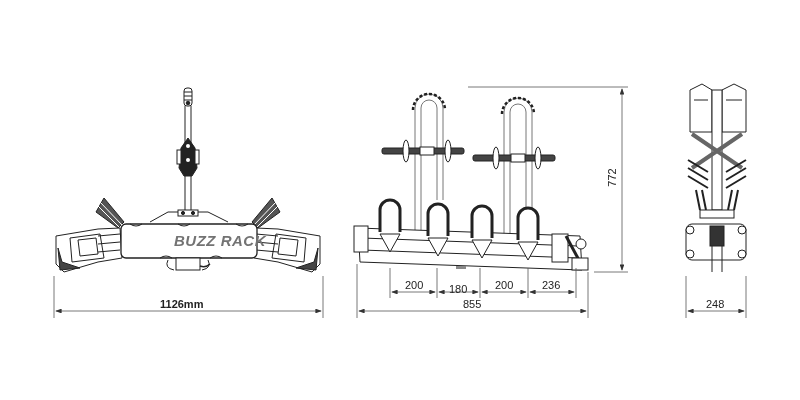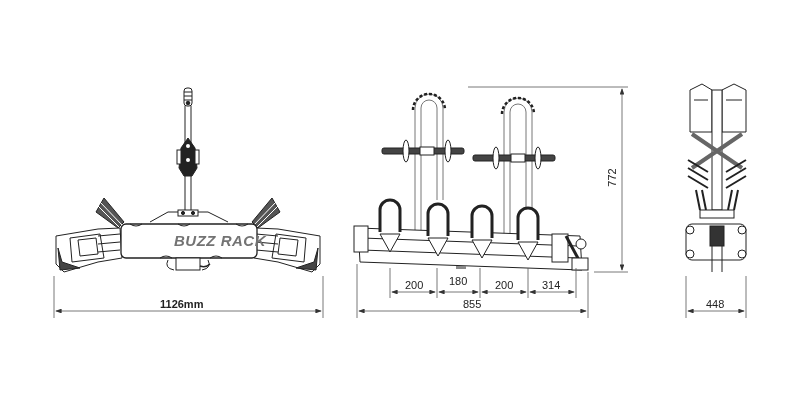--- a/index.html
+++ b/index.html
@@ -168,21 +168,21 @@
     <line x1="746" y1="276" x2="746" y2="318"></line>
     <line x1="688" y1="311" x2="744" y2="311" marker-start="url(#arr)" marker-end="url(#arr)"></line>
   </g>
 </svg>
 
 <div class="dim-text" style="left:136px; top:233px; font-size:15px; font-weight:bold; font-style:italic; letter-spacing:0.5px; color:#737373;margin-left:38px;">BUZZ RACK</div>
 
 <div class="dim-text" style="left:160px; top:299px;font-weight:bold;">1126mm</div>
 
 <div class="dim-text" style="left:405px; top:280px;">200</div>
-<div class="dim-text" style="left:449px; top:276px;text-align:right;">180</div>
+<div class="dim-text" style="left:449px; top:284px;text-align:right;">180</div>
 <div class="dim-text" style="left:495px; top:280px;">200</div>
-<div class="dim-text" style="left:542px; top:280px;">314</div>
+<div class="dim-text" style="left:542px; top:280px;">236</div>
 
 <div class="dim-text" style="left:463px; top:299px;">855</div>
 
 <div class="dim-text rot" style="left:603px; top:172px;">772</div>
 
-<div class="dim-text" style="left:706px; top:299px;">448</div>
+<div class="dim-text" style="left:706px; top:299px;">248</div>
 
 </body></html>

